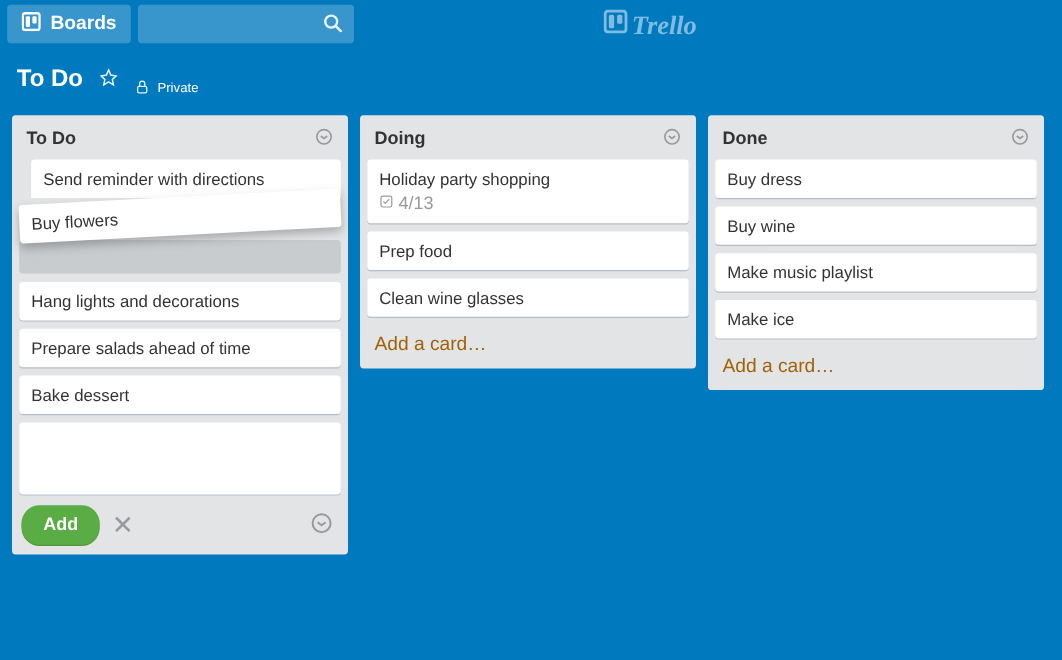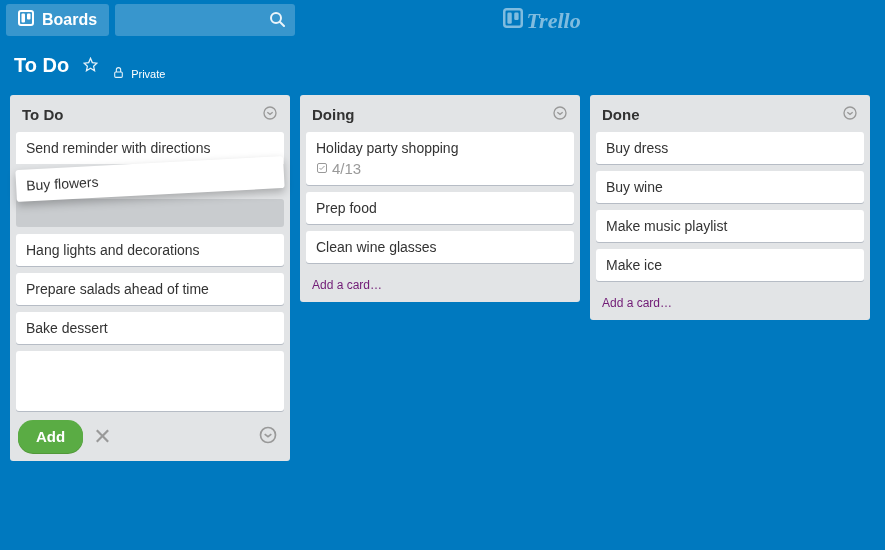--- a/index.html
+++ b/index.html
@@ -112,21 +112,21 @@
   .card {
     background: #fff;
     border-radius: 3px;
     box-shadow: 0 1px 0 rgba(9,30,66,.2);
     padding: 8px 10px;
     margin-bottom: 7px;
     font-size: 14px;
     color: #333;
     position: relative;
   }
-  .card.tight { margin-bottom: 0; border-bottom-left-radius:0; border-bottom-right-radius:0; box-shadow:none; }
+  .card.tight { margin-bottom: 0; border-bottom-left-radius:0; border-bottom-right-radius:0; box-shadow:none;margin-left:10px; }
   .card.tilt {
     transform: rotate(-3deg);
     box-shadow: 0 4px 8px rgba(0,0,0,0.25);
     z-index: 5;
     margin-top: -1px;
     margin-bottom: 6px;
   }
   .placeholder {
     background: #c9cccf;
     border-radius: 3px;
@@ -137,23 +137,23 @@
   .checklist {
     display: flex;
     align-items: center;
     gap: 4px;
     color: #999;
     font-size: 15px;
     margin-top: 4px;
   }
   .checklist svg { fill: #999; }
   .add-card {
-    color: #701a75;
+    color: #a16207;
     padding: 8px 6px 4px 6px;
-    font-size: 12px;
+    font-size: 16px;
   }
   .composer {
     background: #fff;
     border-radius: 3px;
     box-shadow: 0 1px 0 rgba(9,30,66,.2);
     min-height: 60px;
     margin-bottom: 7px;
   }
   .composer-controls {
     display: flex;

